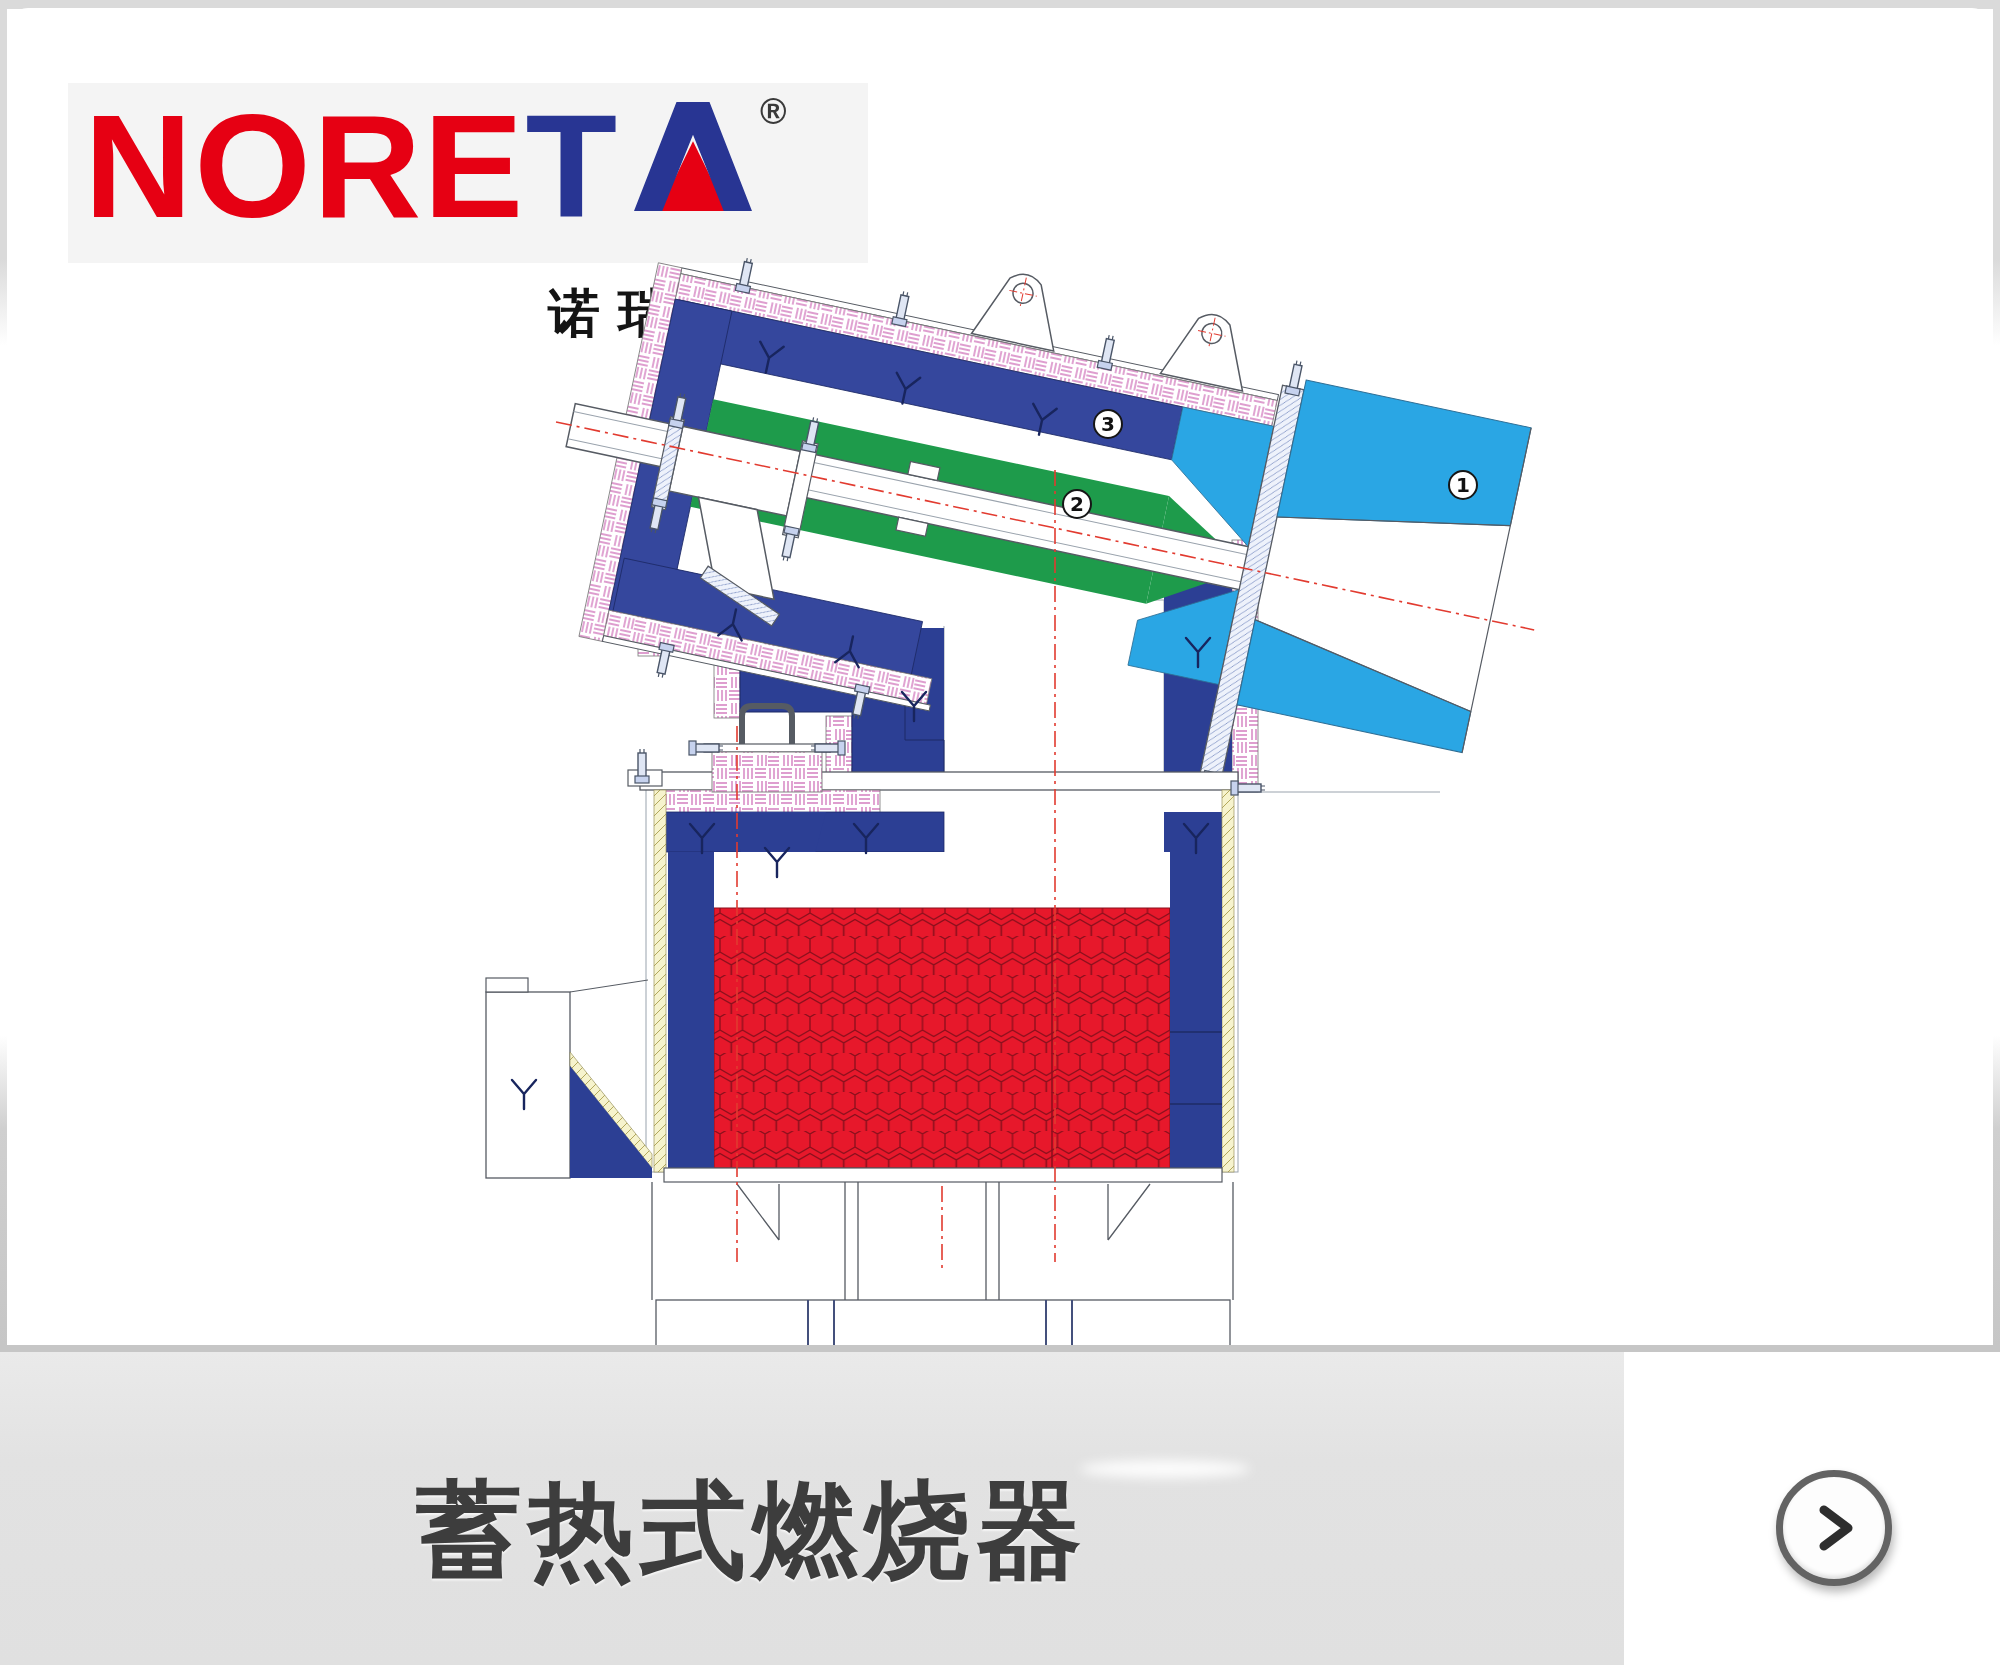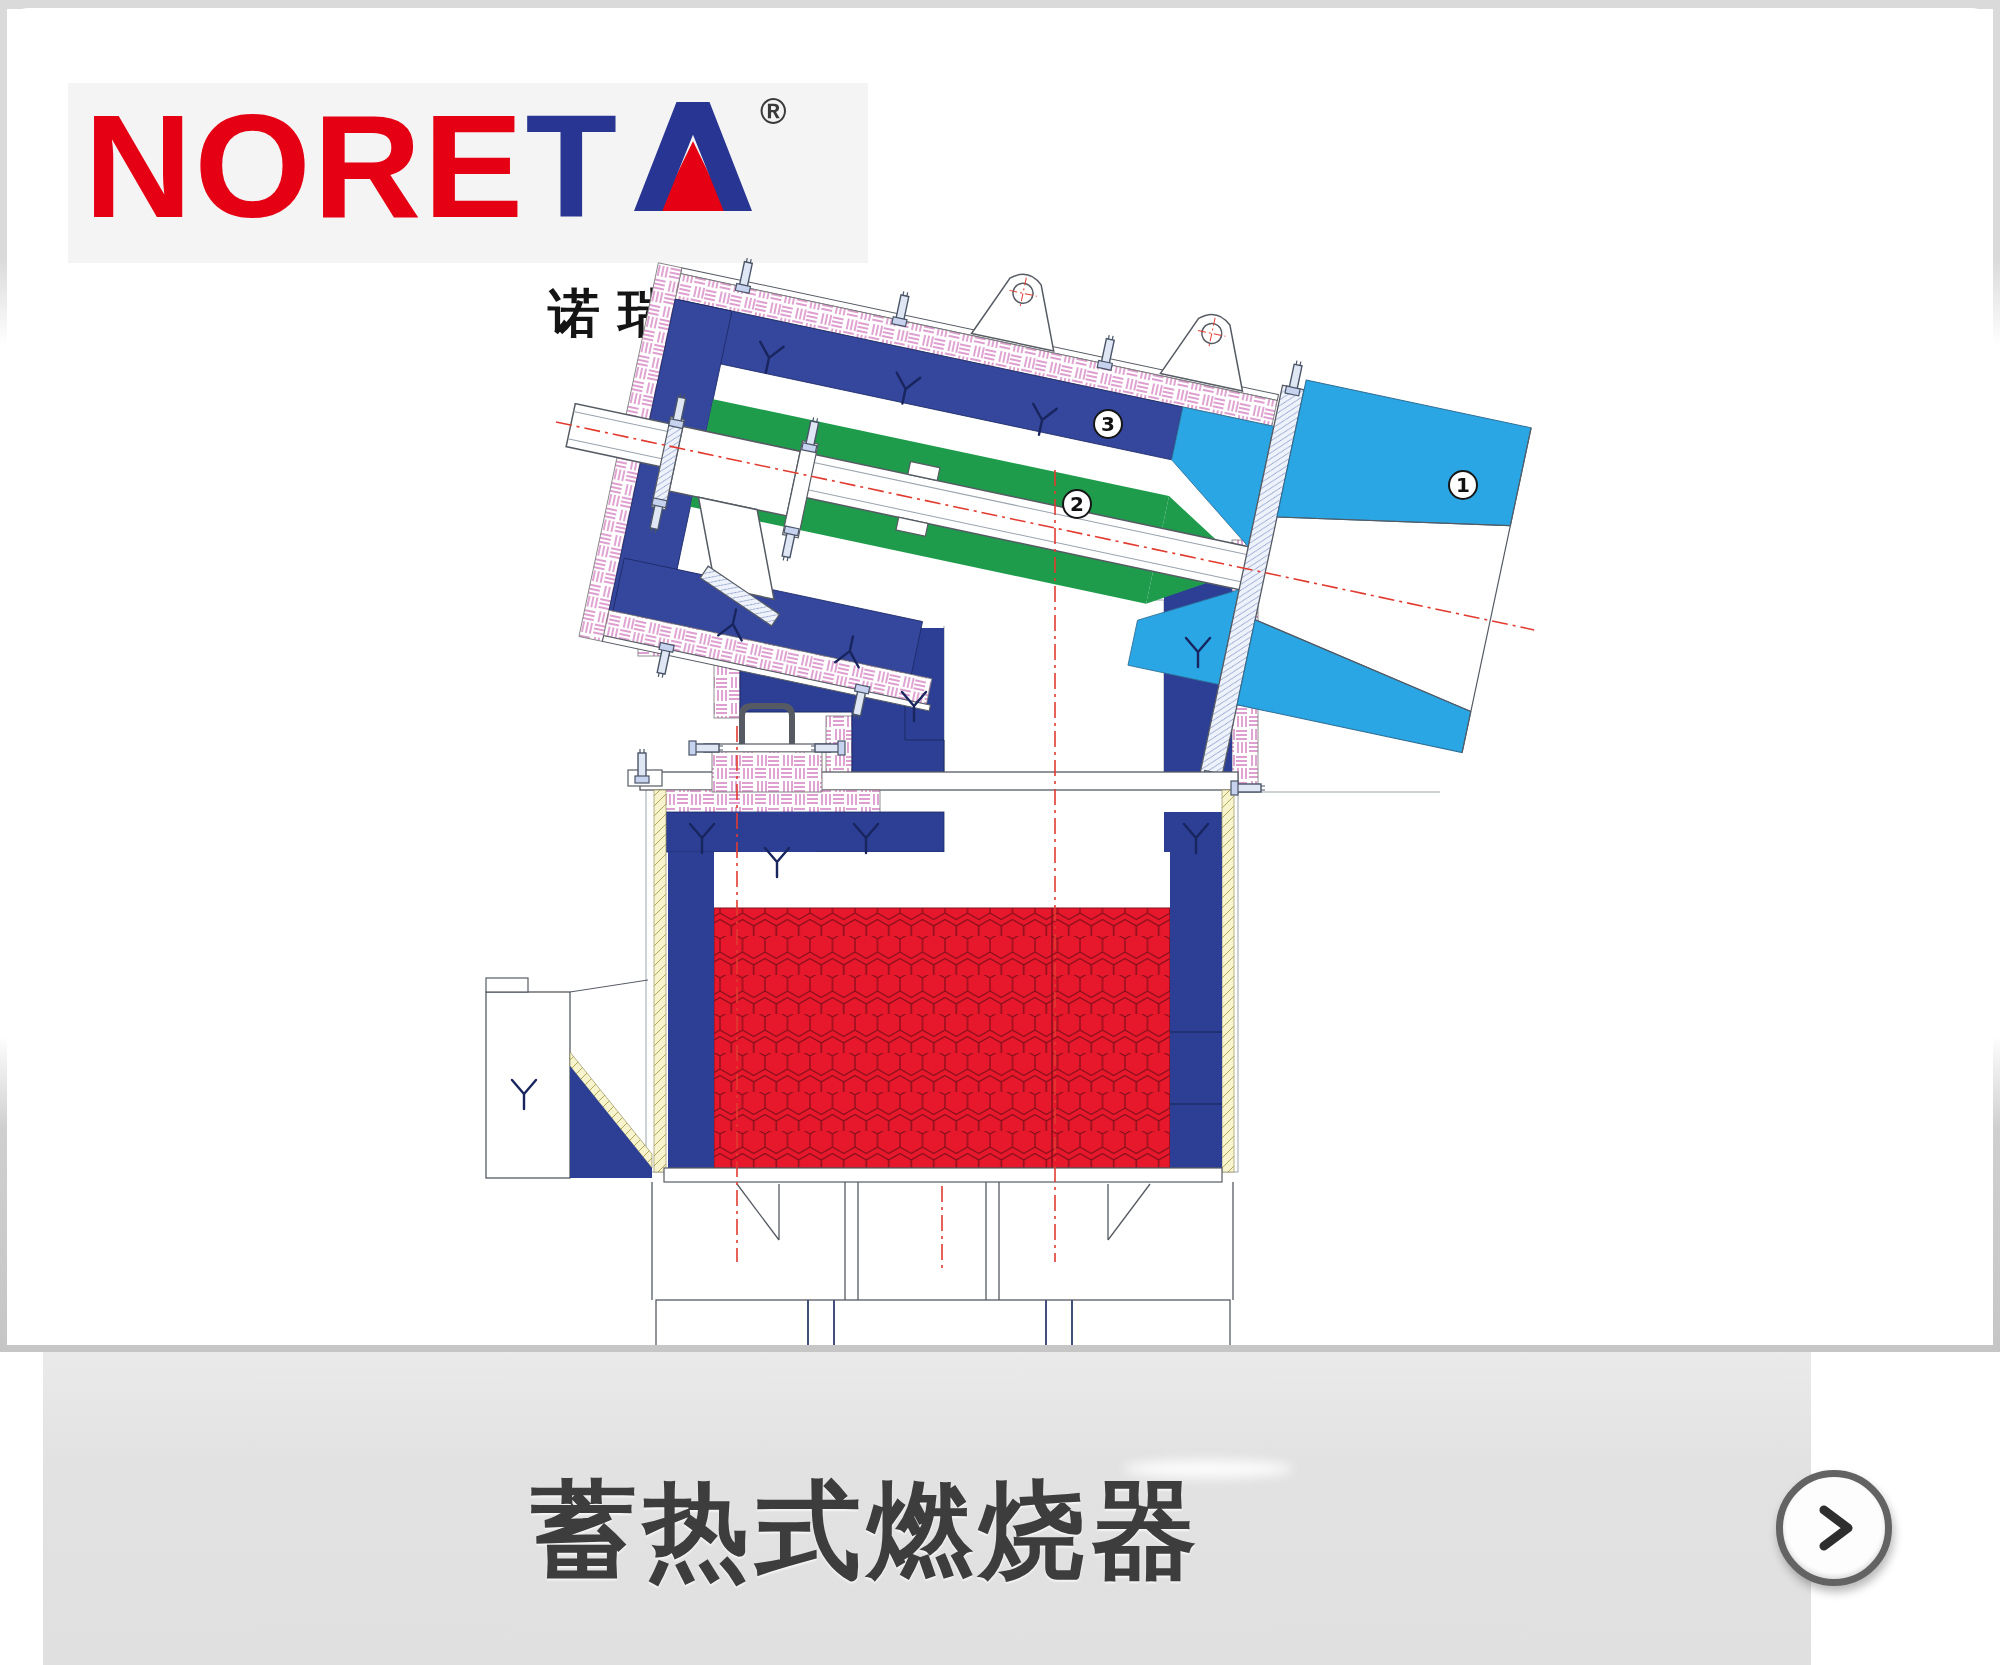--- a/index.html
+++ b/index.html
@@ -37,22 +37,22 @@
   
   .diagram-layer{position:absolute;left:0;top:0;width:2000px;height:1665px;}
   svg{display:block;}
   .callout{position:absolute;width:30px;height:30px;margin:-15px 0 0 -15px;border-radius:50%;
       background:#fff;border:2.5px solid #161616;box-sizing:border-box;display:flex;
       align-items:center;justify-content:center;font-weight:bold;font-size:20px;color:#111;
       font-family:"DejaVu Sans",sans-serif;}
 
   
   .footer-sep{position:absolute;left:0;top:1345px;width:2000px;height:7px;background:#c6c6c6;}
-  .footer{position:absolute;left:0;top:1352px;width:1768px;height:313px;
-      background:linear-gradient(180deg,#eaeaea,#e2e2e2 35%,#e0e0e0);margin-left:43px;}
+  .footer{position:absolute;left:0;top:1352px;width:1624px;height:313px;
+      background:linear-gradient(180deg,#eaeaea,#e2e2e2 35%,#e0e0e0);}
   .footer-gloss{position:absolute;left:1080px;top:108px;width:170px;height:18px;border-radius:50%;
       background:rgba(255,255,255,.9);filter:blur(6px);}
   .footer-title{position:absolute;left:0;right:120px;top:108px;text-align:center;
       font-size:106px;font-weight:bold;color:#3d3d3d;letter-spacing:6px;
       font-family:"DejaVu Sans","Liberation Sans",sans-serif;
       text-shadow:0 2px 2px rgba(255,255,255,.7);}
   .next-btn{position:absolute;left:1776px;top:1470px;width:116px;height:116px;border-radius:50%;
       background:#fdfdfd;border:7px solid #636363;box-sizing:border-box;cursor:pointer;
       box-shadow:2px 6px 10px rgba(0,0,0,.28), inset 0 -3px 4px rgba(0,0,0,.12);
       display:flex;align-items:center;justify-content:center;}

